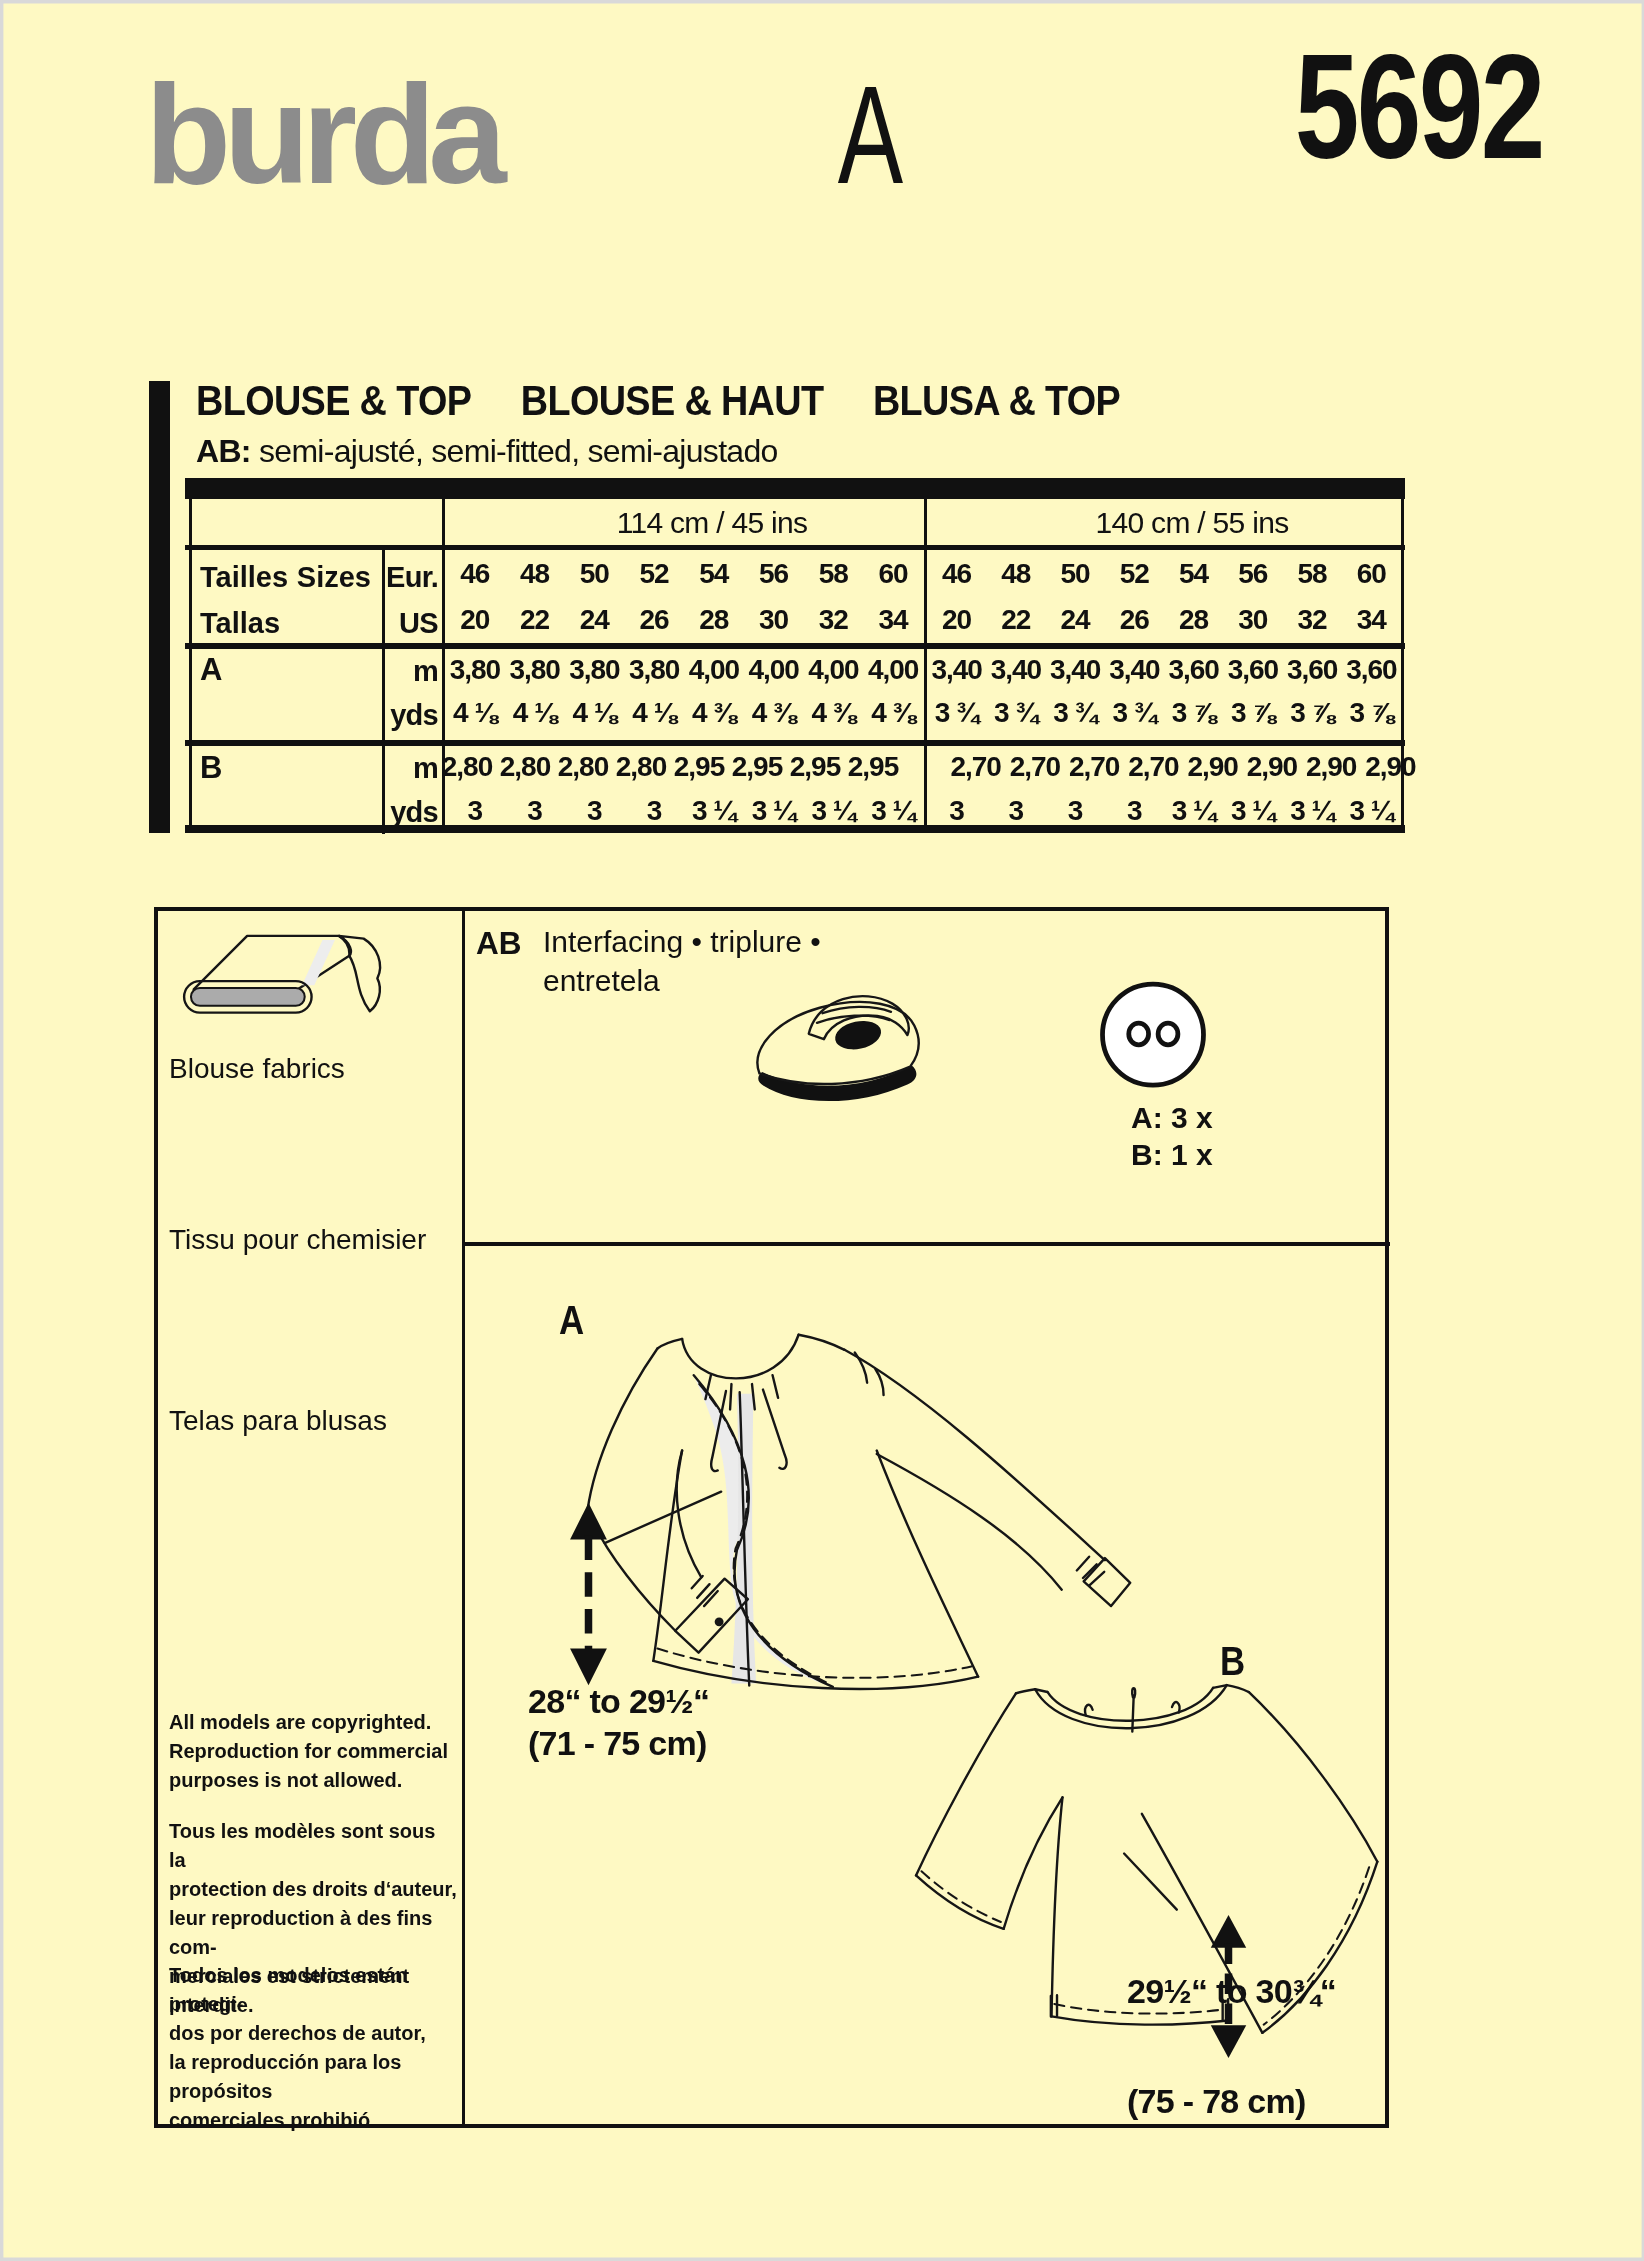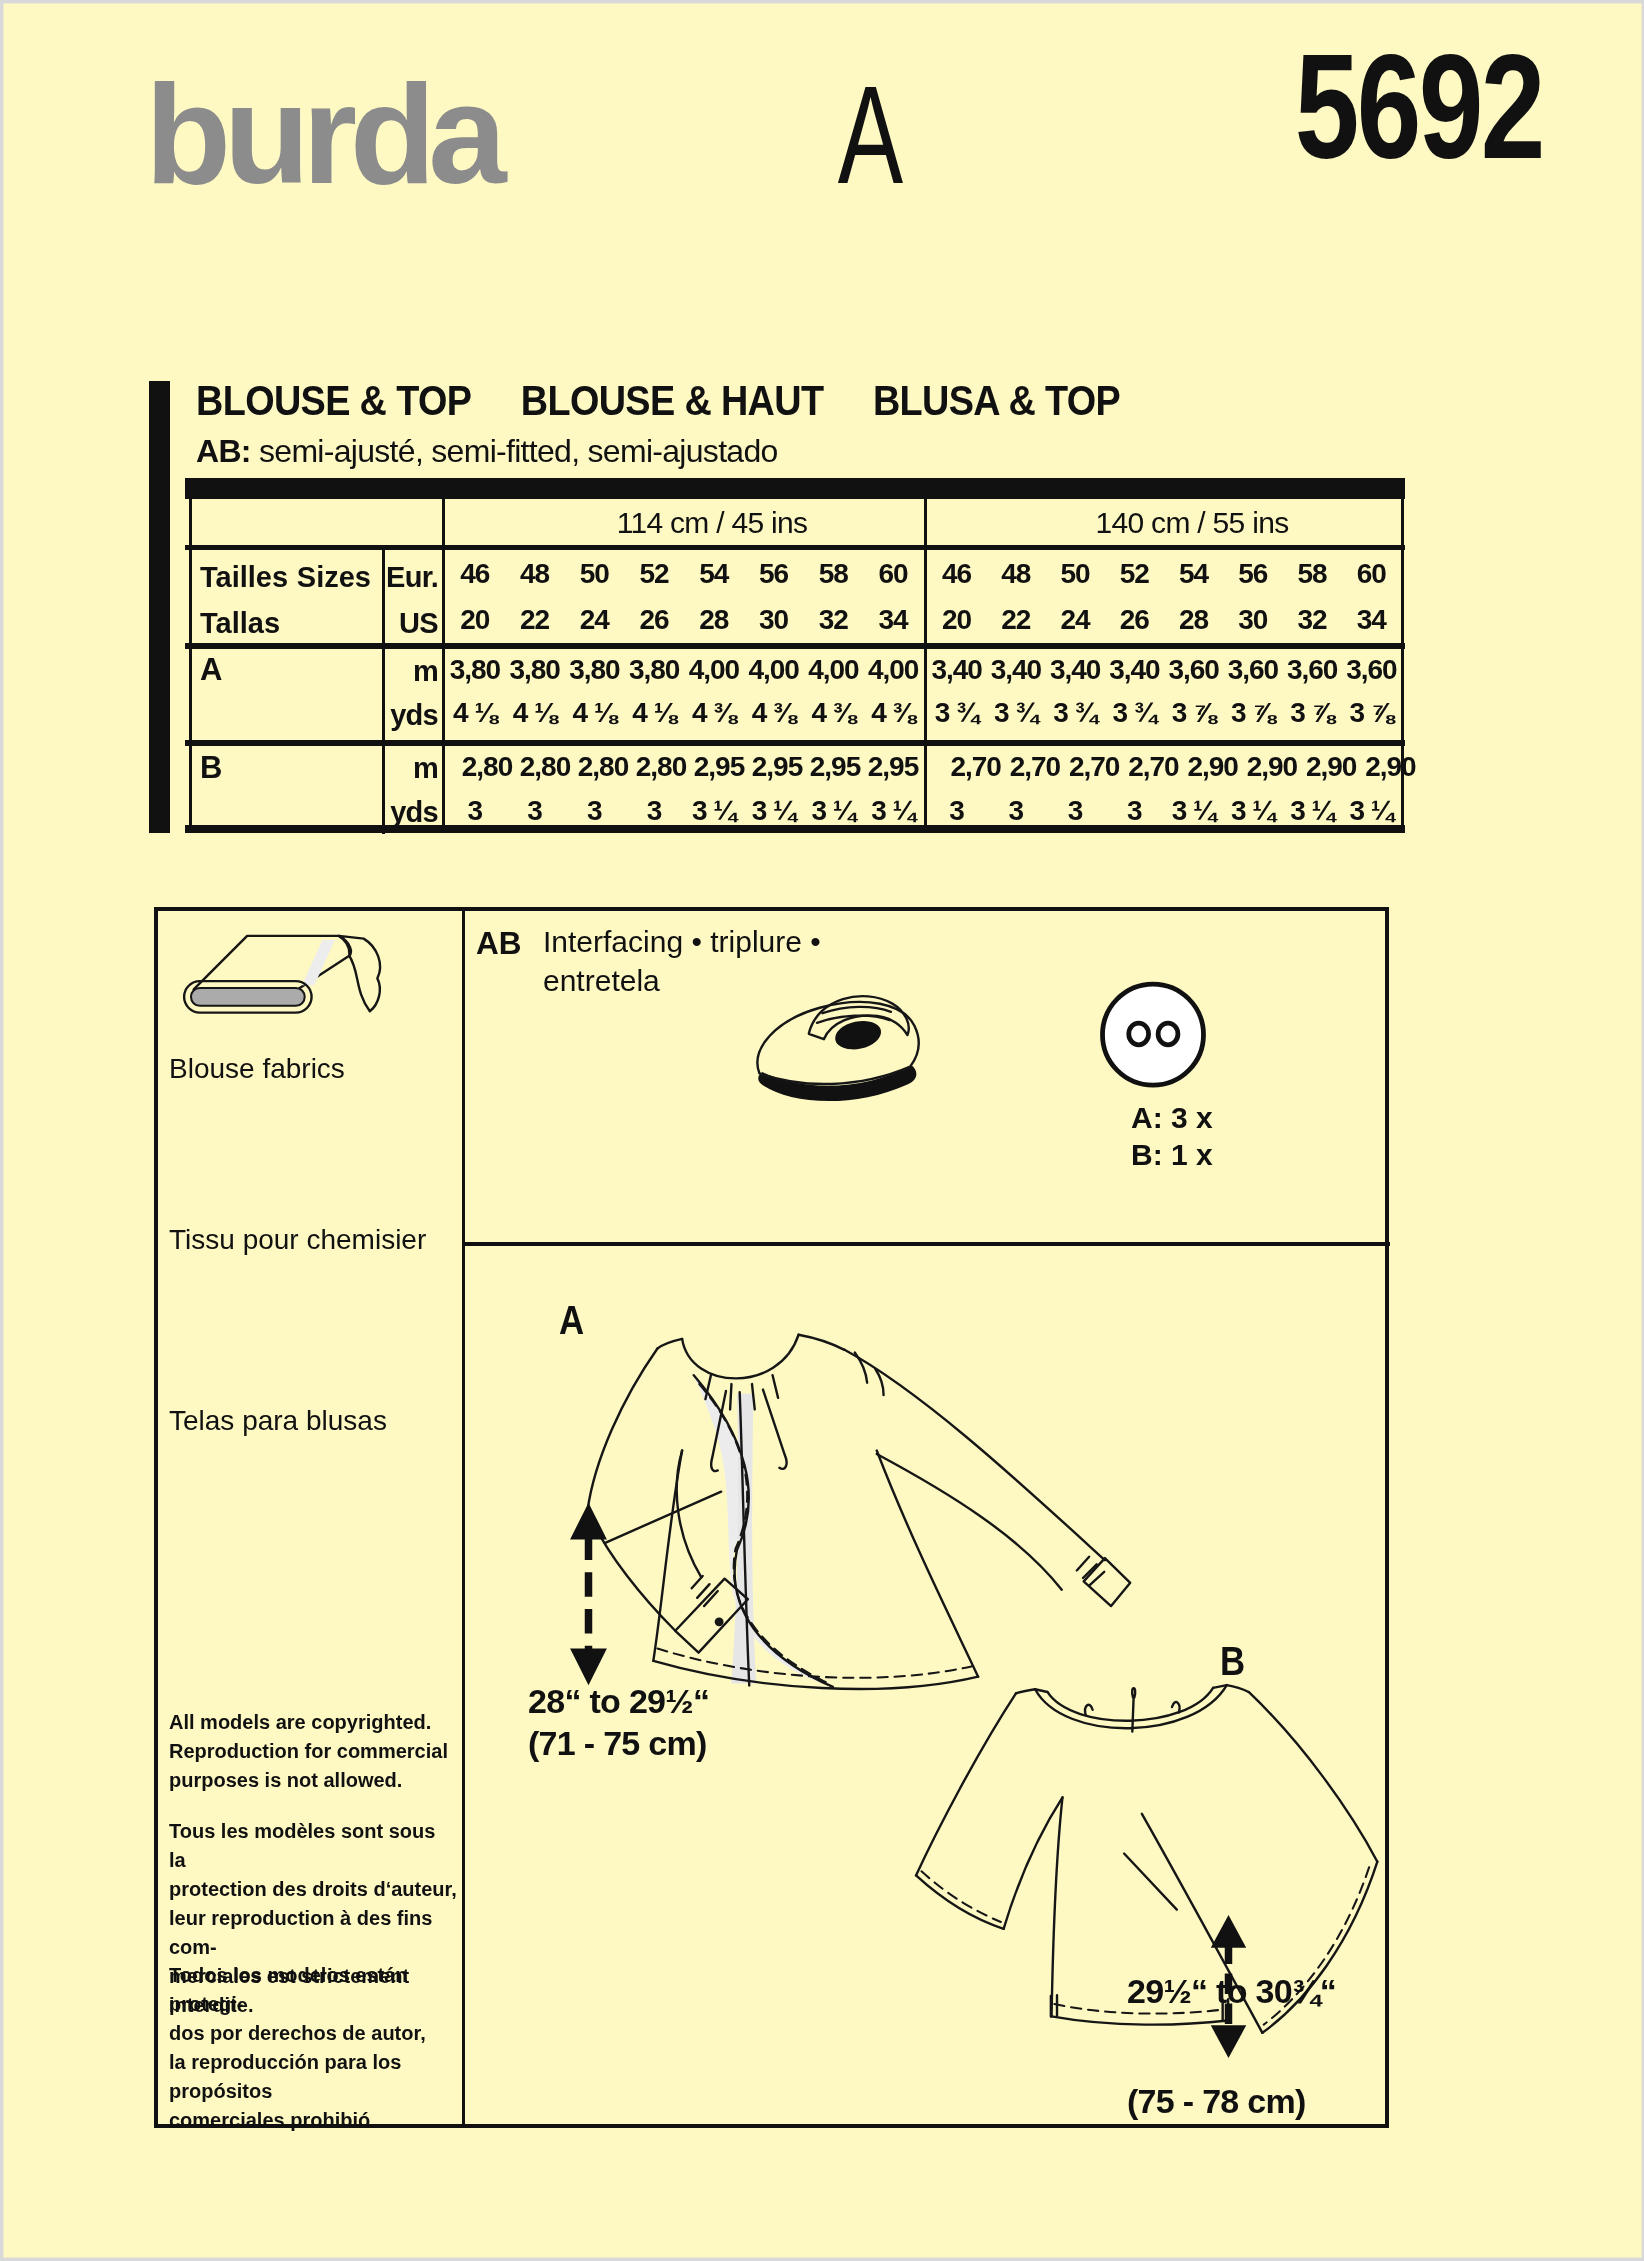--- a/index.html
+++ b/index.html
@@ -145,21 +145,21 @@
       <span>3 ¾</span>
       <span>3 ¾</span>
       <span>3 ¾</span>
       <span>3 ⅞</span>
       <span>3 ⅞</span>
       <span>3 ⅞</span>
       <span>3 ⅞</span>
     </div>
 
   <div class="rowlab" style="left:200px;top:750px;">B</div>
-  <div class="cells" style="left:458px;top:747px;width:464px;">
+  <div class="cells" style="left:438px;top:747px;width:464px;">
       <span>2,80</span>
       <span>2,80</span>
       <span>2,80</span>
       <span>2,80</span>
       <span>2,95</span>
       <span>2,95</span>
       <span>2,95</span>
       <span>2,95</span>
     </div>
   <div class="cells" style="left:927px;top:747px;width:474px;margin-left:19px;">

